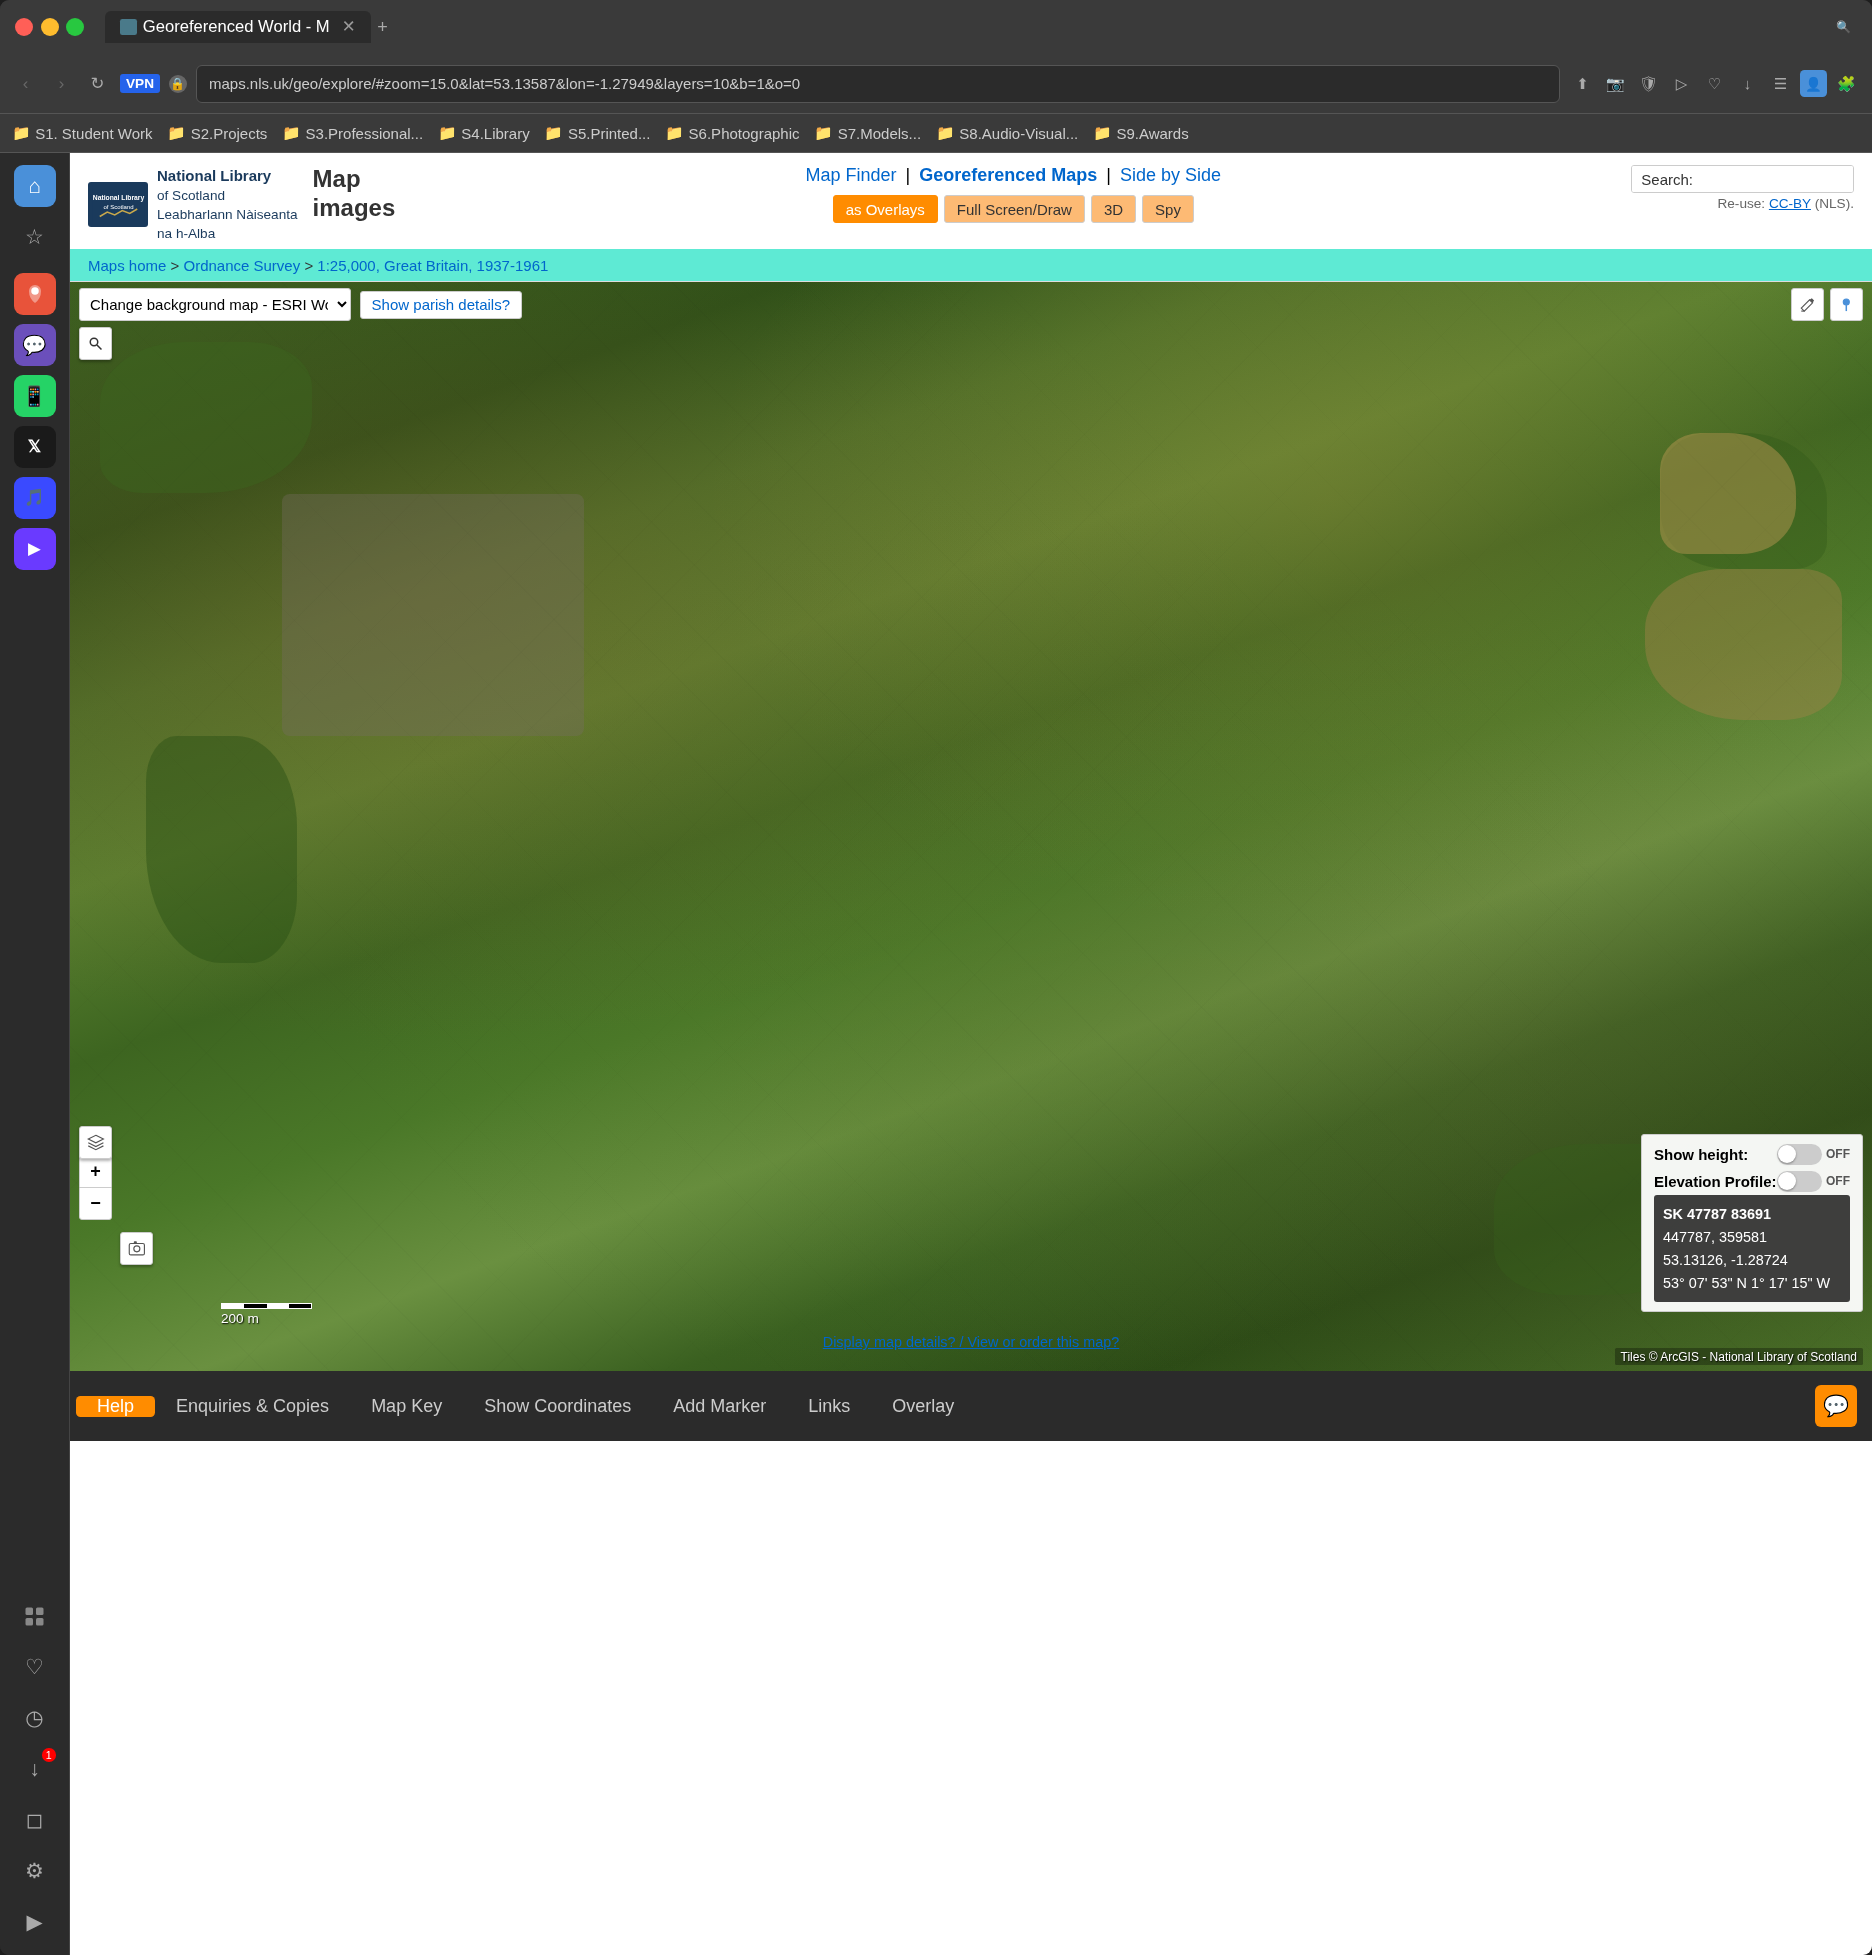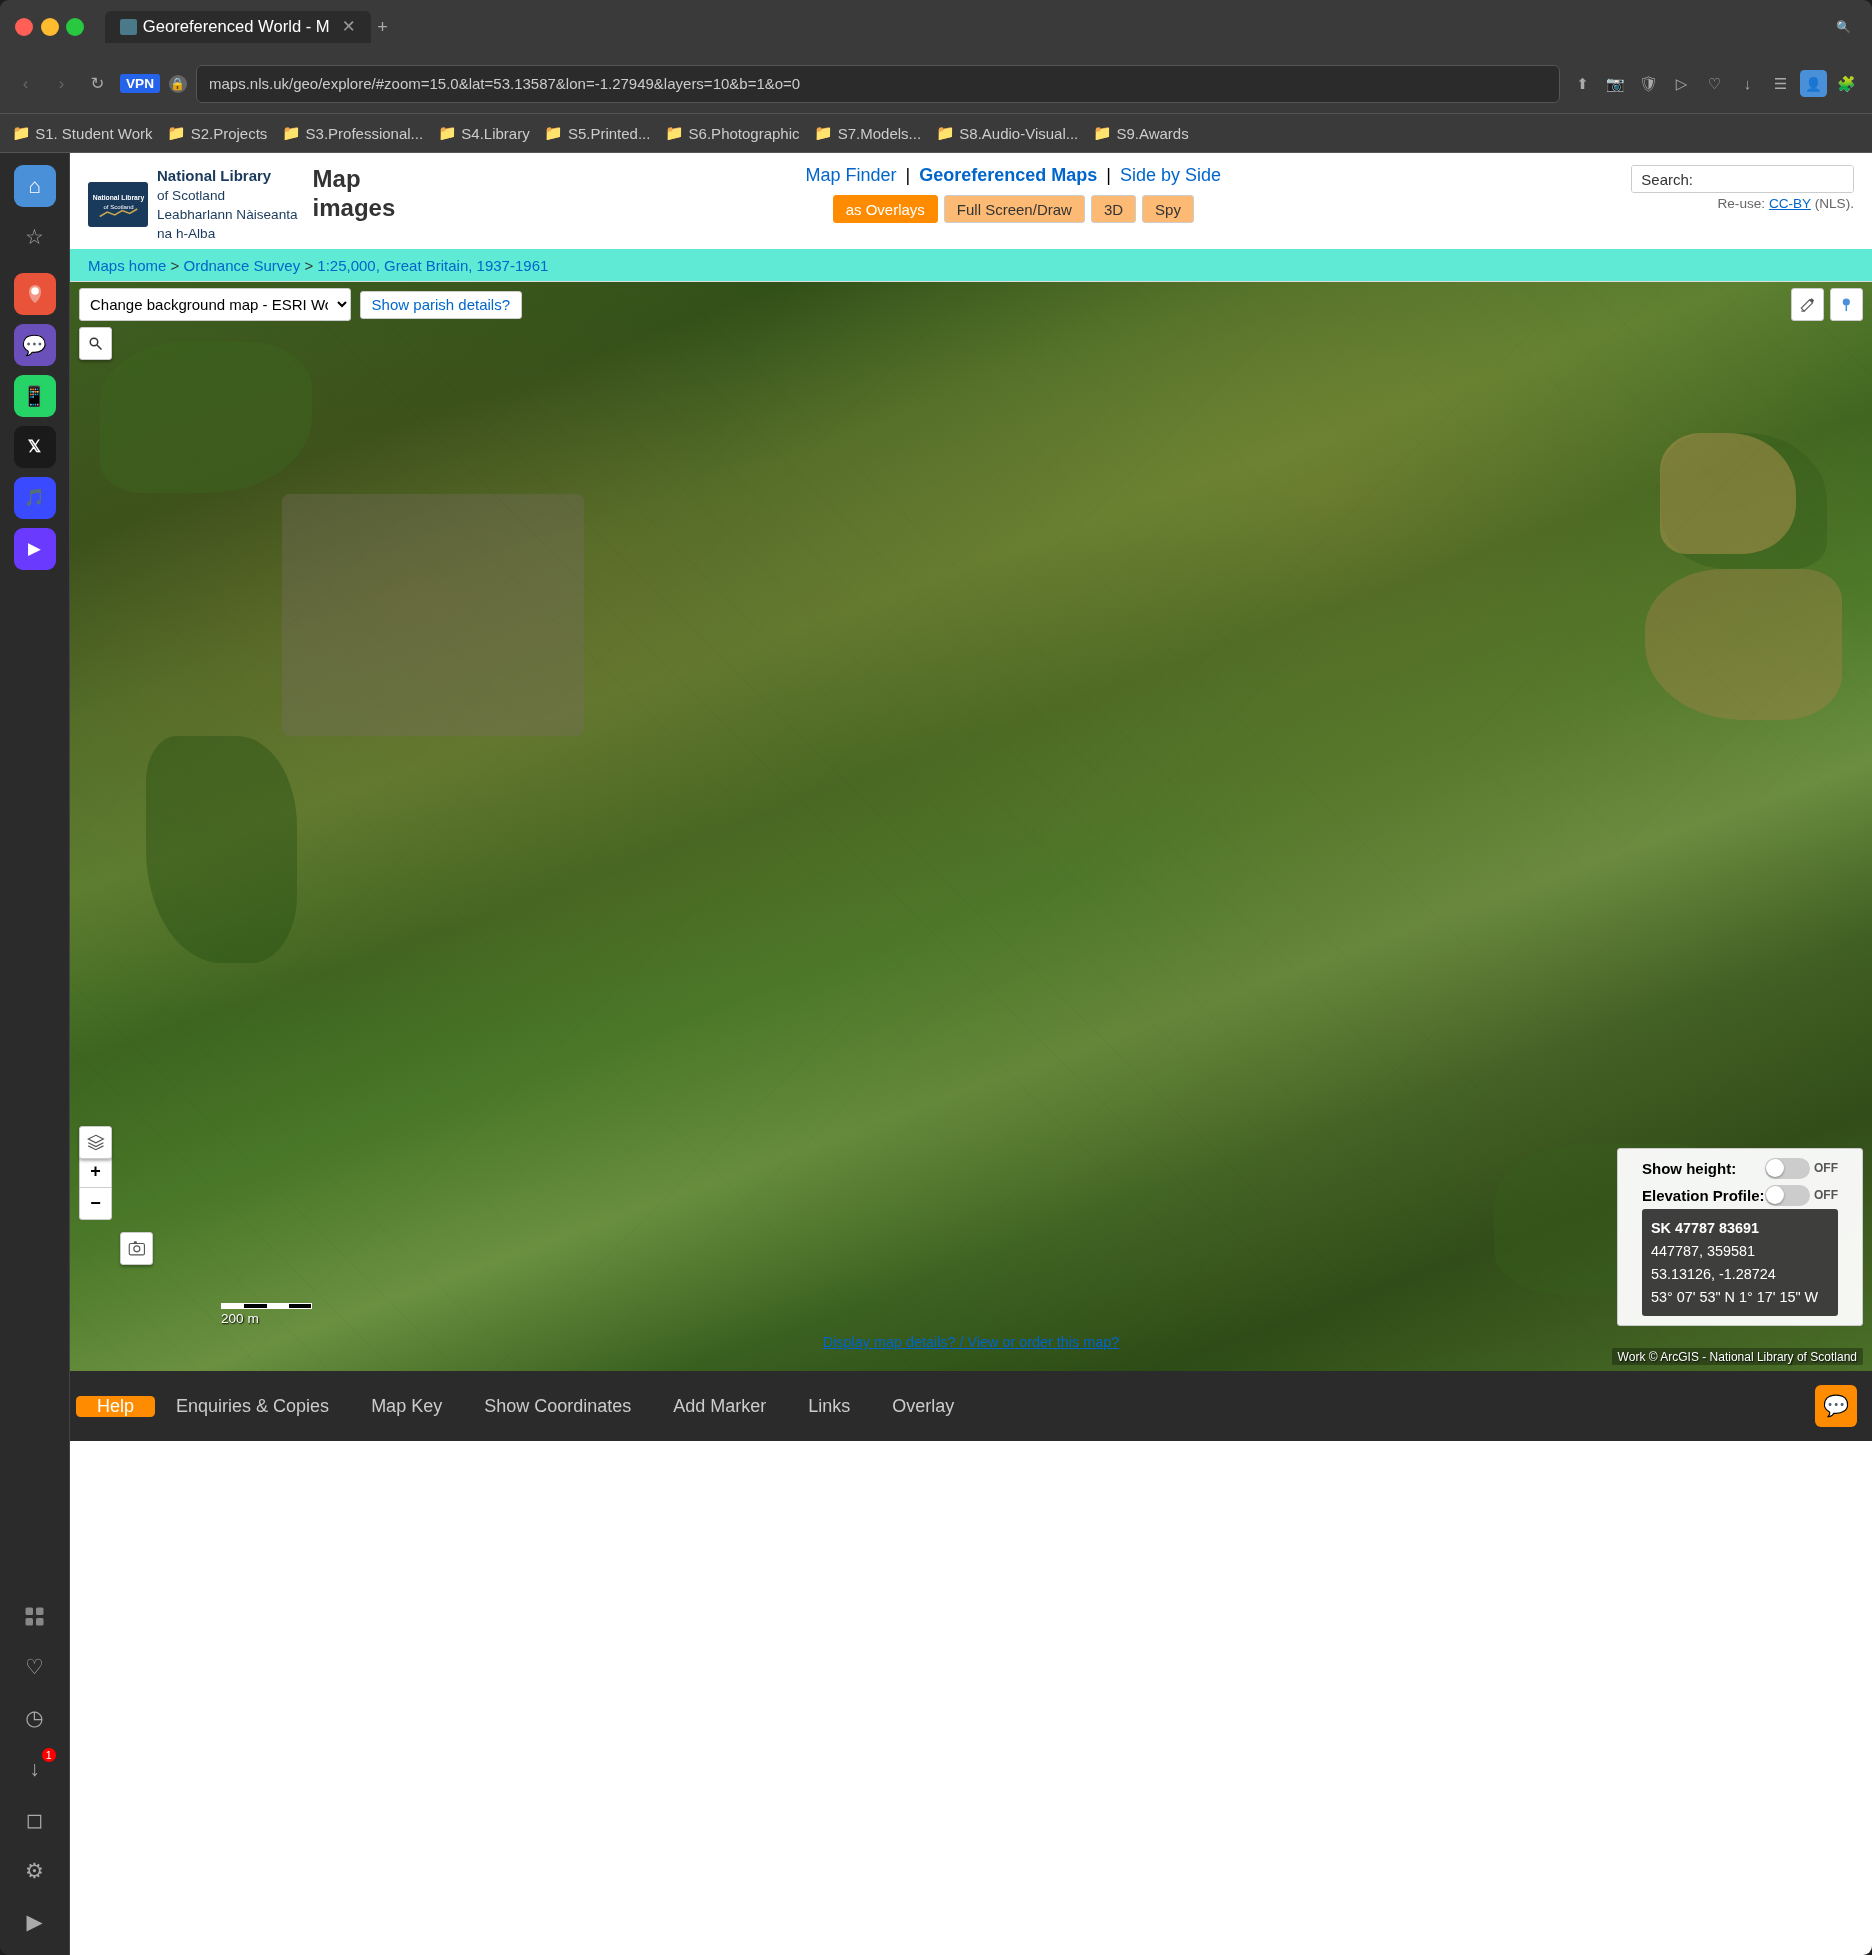--- a/index.html
+++ b/index.html
@@ -85,21 +85,21 @@
     .zoom-btn:first-child { border-radius: 3px 3px 0 0; border-bottom: none; }
     .zoom-btn:last-child { border-radius: 0 0 3px 3px; }
 
     
     .layers-btn { position: absolute; bottom: 212px; left: 9px; z-index: 10; width: 33px; height: 33px; background: white; border: 0.8px solid #ccc; border-radius: 3px; display: flex; align-items: center; justify-content: center; cursor: pointer; font-size: 16.6px; box-shadow: 0 1.5px 3px rgba(0,0,0,0.3); }
 
     
     .screenshot-btn { position: absolute; bottom: 106px; left: 50px; z-index: 10; width: 33px; height: 33px; background: white; border: 0.8px solid #ccc; border-radius: 3px; display: flex; align-items: center; justify-content: center; cursor: pointer; font-size: 16.6px; box-shadow: 0 1.5px 3px rgba(0,0,0,0.3); }
 
     
-    .info-panel { position: absolute; bottom: 45px; right: 9px; z-index: 10; background: rgba(255,255,255,0.95); border: 0.8px solid #ccc; border-radius: 3px; padding: 9px 24px; min-width: 197px; }
+    .info-panel { position: absolute; bottom: 59px; right: 9px; z-index: 10; background: rgba(255,255,255,0.95); border: 0.8px solid #ccc; border-radius: 3px; padding: 9px 12px; min-width: 197px; }
     .show-height { display: flex; align-items: center; justify-content: space-between; margin-bottom: 6px; font-size: 15px; font-weight: bold; }
     .toggle-switch { width: 45px; height: 21px; background: #ccc; border-radius: 10.6px; position: relative; cursor: pointer; display: flex; align-items: center; padding: 1.5px; }
     .toggle-switch.off { background: #ccc; }
     .toggle-knob { width: 18px; height: 18px; background: white; border-radius: 50%; box-shadow: 0 0.8px 2.3px rgba(0,0,0,0.4); }
     .elevation-profile { display: flex; align-items: center; justify-content: space-between; font-size: 15px; font-weight: bold; }
 
     .coords-box { background: rgba(0,0,0,0.75); color: white; padding: 7.6px 9px; border-radius: 3px; font-size: 14.4px; line-height: 1.6; margin-top: 3px; }
 
     
     .display-link { position: absolute; bottom: 21px; left: 50%; transform: translateX(-50%); z-index: 10; font-size: 14.4px; color: #0066cc; text-decoration: underline; cursor: pointer; white-space: nowrap; }
@@ -422,21 +422,21 @@
           <div class="coords-box">
             <div style="font-weight:bold;">SK 47787 83691</div>
             <div>447787, 359581</div>
             <div>53.13126, -1.28724</div>
             <div>53° 07' 53" N 1° 17' 15" W</div>
           </div>
         </div>
 
         <a href="#" class="display-link">Display map details? / View or order this map?</a>
 
-        <div class="attribution">Work © ArcGIS - National Library of Scotland</div>
+        <div class="attribution">Tiles © ArcGIS - National Library of Scotland</div>
       </div>
 
       <div class="bottom-toolbar">
         <button class="bottom-btn active">Help</button>
         <button class="bottom-btn">Enquiries &amp; Copies</button>
         <button class="bottom-btn">Map Key</button>
         <button class="bottom-btn">Show Coordinates</button>
         <button class="bottom-btn">Add Marker</button>
         <button class="bottom-btn">Links</button>
         <button class="bottom-btn">Overlay</button>

